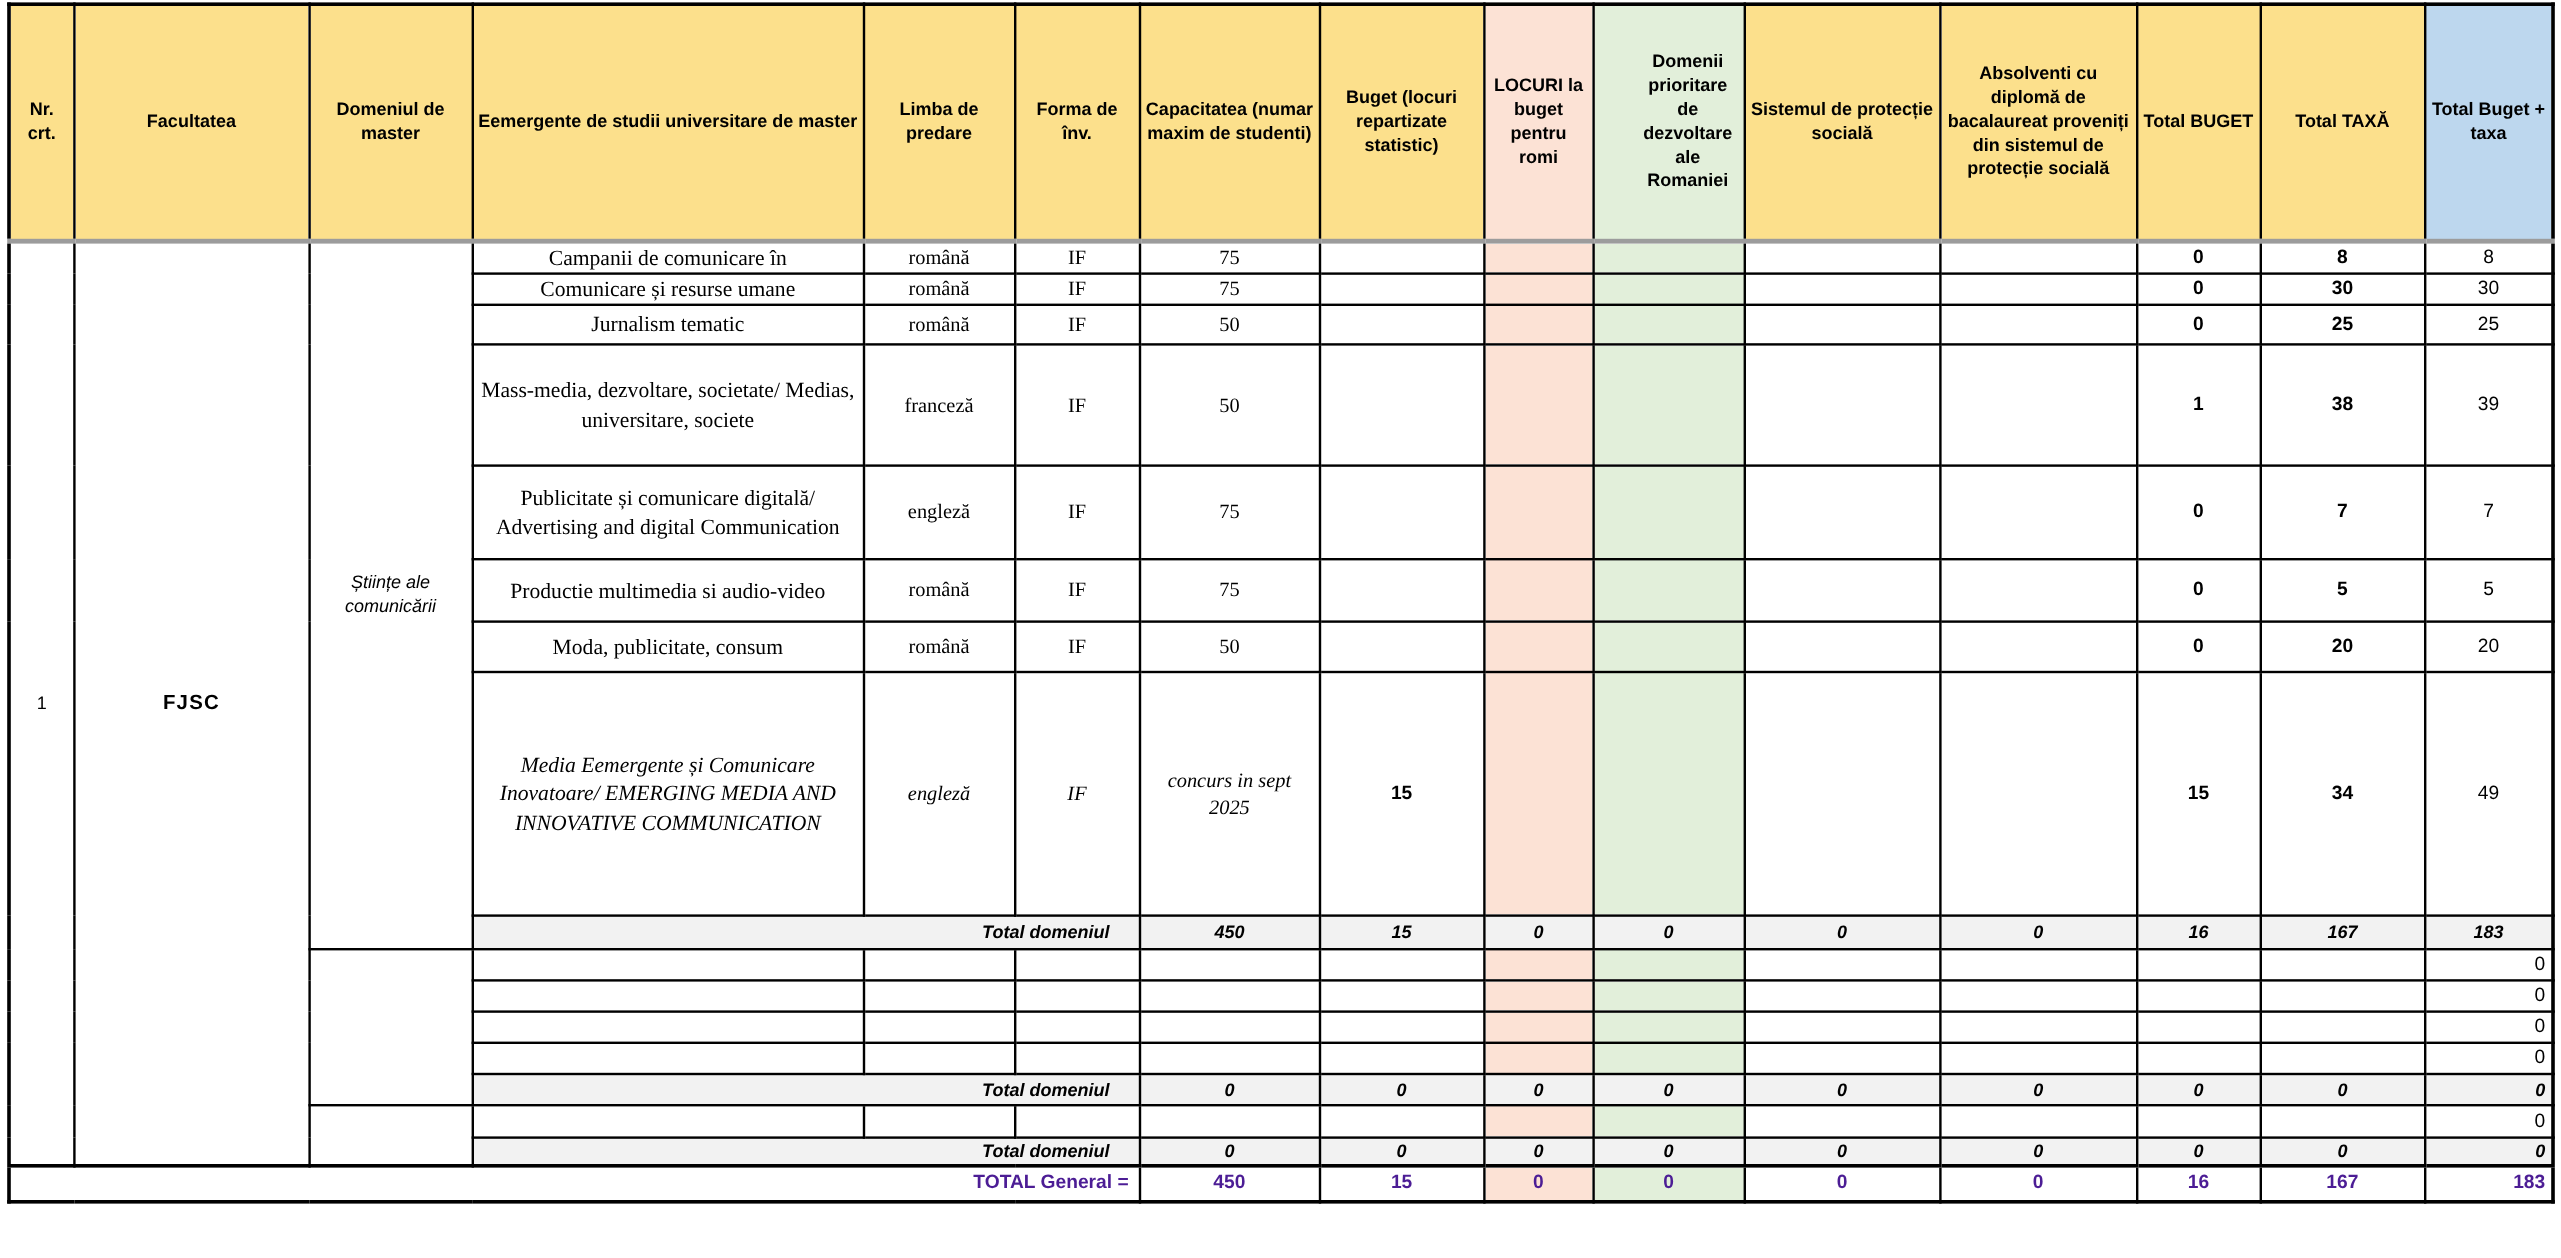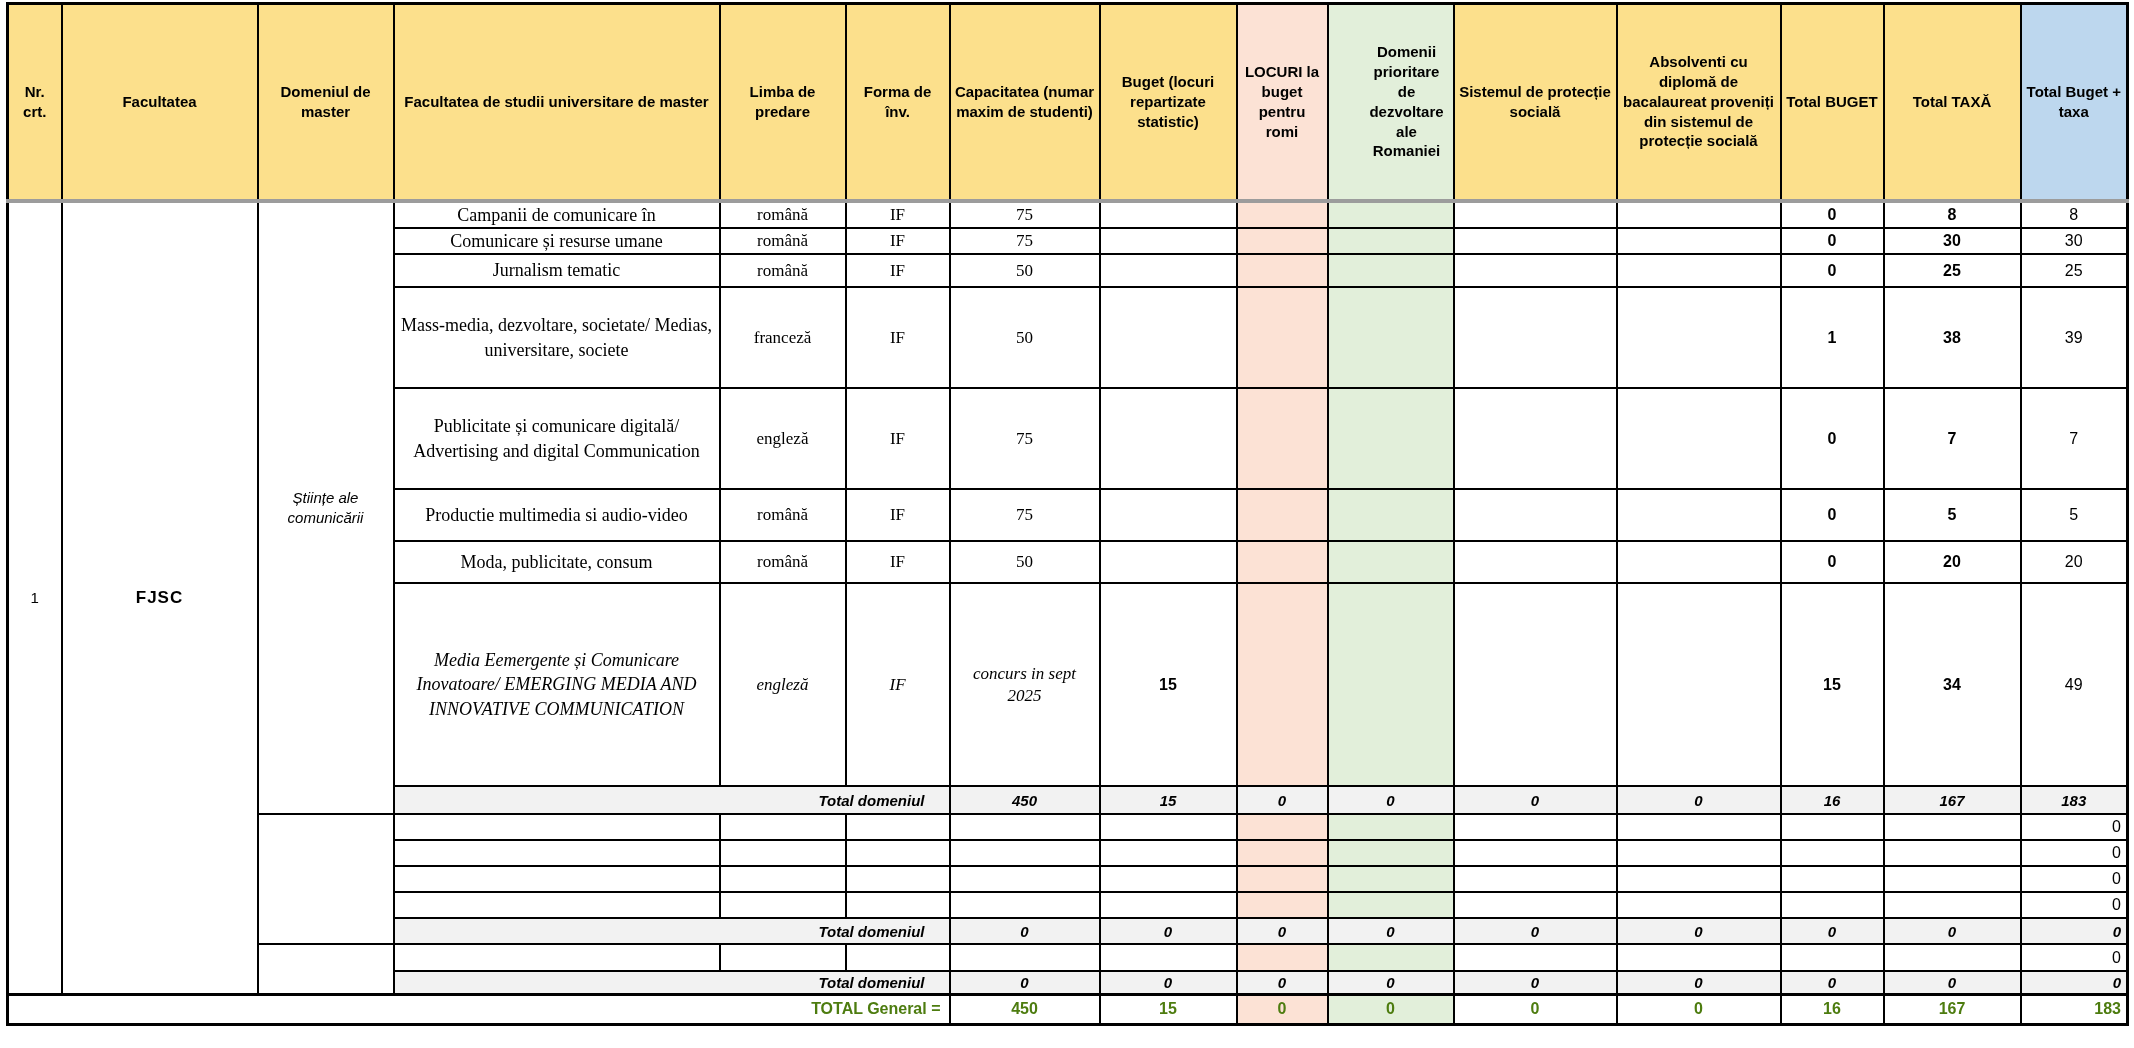--- a/index.html
+++ b/index.html
@@ -20,21 +20,21 @@
   .num{font:16px "Liberation Sans",sans-serif;}
   .bnum{font:bold 16px "Liberation Sans",sans-serif;}
   .nr{font:15px "Liberation Sans",sans-serif;}
   .fac{font:bold 17px "Liberation Sans",sans-serif;letter-spacing:1px;}
   .dom{font:italic 15px/1.35 "Liberation Sans",sans-serif;}
   .ra{text-align:right;padding-right:5px;}
   tr.tot td{background:#F2F2F2;font:bold italic 15px "Liberation Sans",sans-serif;}
   tr.tot td.lbl{text-align:right;padding-right:24px;}
   td.pink{background:#FCE2D5;}
   td.green{background:#E2EFDA;}
-  tr.red-row td{color:#4d7c0f;font:bold 16px "Liberation Sans",sans-serif;
+  tr.red-row td{color:#4c1d95;font:bold 16px "Liberation Sans",sans-serif;
     border-top:3px solid #000;background:#fff;}
   tr.red-row td.lbl{text-align:right;padding-right:8px;}
   tr.red-row td.pink{background:#FCE2D5;}
   tr.red-row td.green{background:#E2EFDA;}
 </style>
 </head>
 <body>
 
 <div id="sheet">
 <table>
@@ -54,21 +54,21 @@
     <col style="width:103px">
         <col style="width:137px">
         <col style="width:107px">
   </colgroup>
 
   <thead>
   <tr style="height:197px">
     <th>Nr. crt.</th>
     <th>Facultatea</th>
     <th>Domeniul de master</th>
-    <th>Facultatea de studii universitare de master</th>
+    <th>Eemergente de studii universitare de master</th>
     <th>Limba de predare</th>
     <th>Forma de înv.</th>
     <th>Capacitatea (numar maxim de studenti)</th>
     <th>Buget (locuri repartizate statistic)</th>
     <th class="pink">LOCURI la buget pentru romi</th>
     <th class="green">Domenii prioritare de dezvoltare ale Romaniei</th>
     <th>Sistemul de protecție socială</th>
     <th>Absolventi cu diplomă de bacalaureat proveniți din sistemul de protecție socială</th>
     <th>Total BUGET</th>
     <th>Total TAXĂ</th>
@@ -133,21 +133,21 @@
     <td></td>
     <td class="pink"></td>
     <td class="green"></td>
     <td></td>
     <td></td>
     <td class="bnum">1</td>
     <td class="bnum">38</td>
     <td class="num">39</td>
   </tr>
 
-  <tr style="height:101px">
+  <tr style="height:78px">
     <td class="sr">Publicitate și comunicare digitală/ Advertising and digital Communication</td>
     <td class="sm">engleză</td>
     <td class="sm">IF</td>
     <td class="sm">75</td>
     <td></td>
     <td class="pink"></td>
     <td class="green"></td>
     <td></td>
     <td></td>
     <td class="bnum">0</td>

